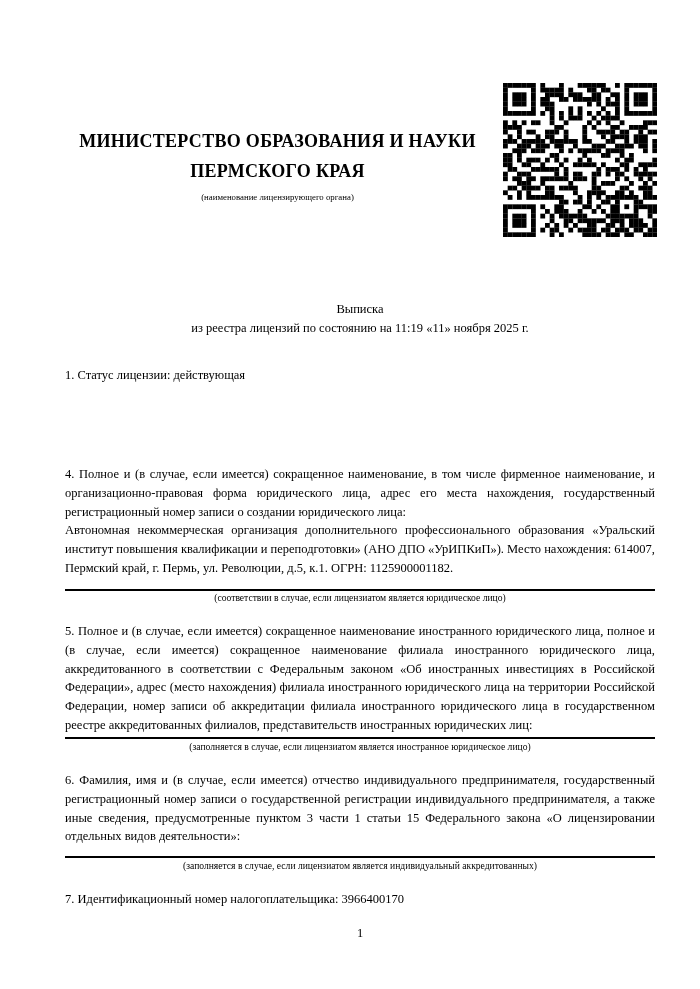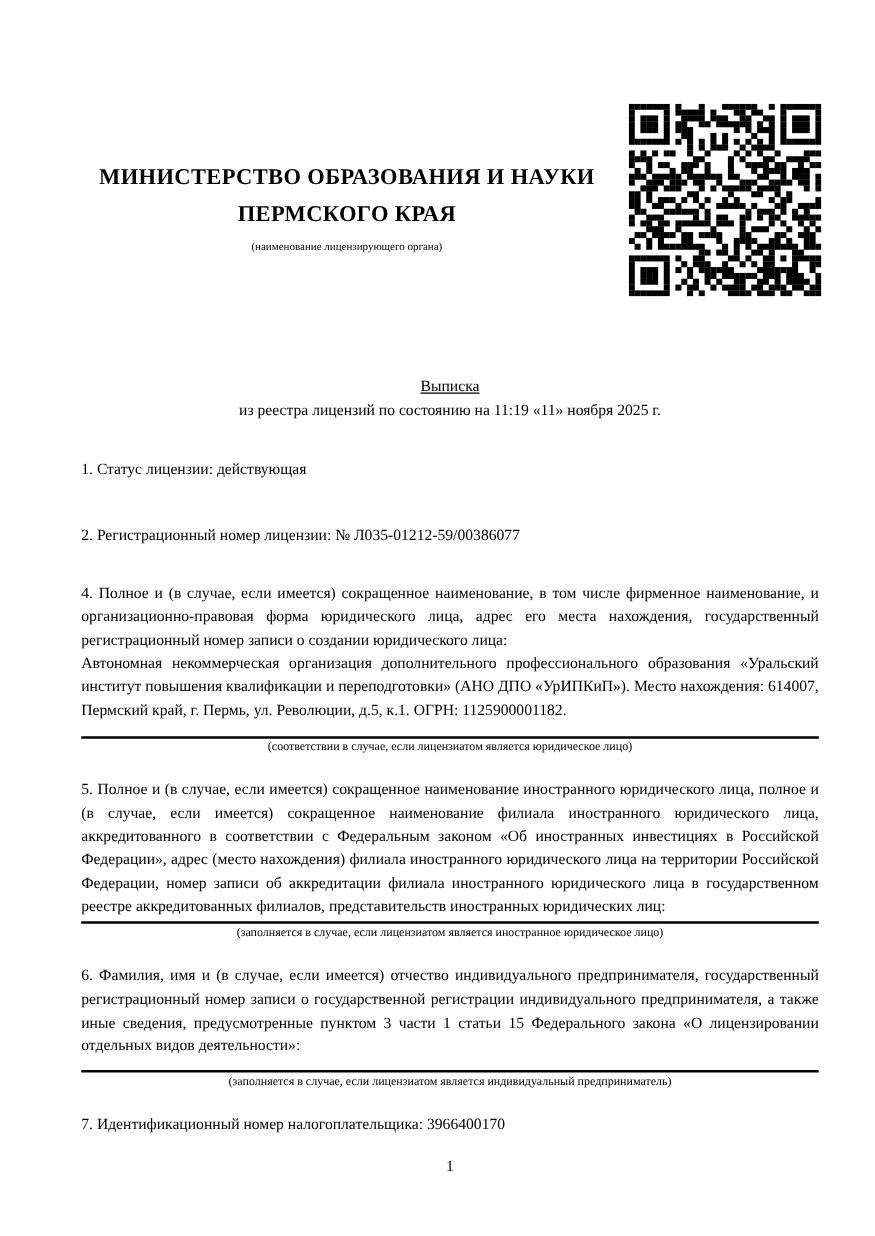--- a/index.html
+++ b/index.html
@@ -631,45 +631,44 @@
         <rect x="107.33" y="149.33" width="4.82" height="4.82" fill="#000"></rect>
         <rect x="112.00" y="149.33" width="4.82" height="4.82" fill="#000"></rect>
         <rect x="121.33" y="149.33" width="4.82" height="4.82" fill="#000"></rect>
         <rect x="126.00" y="149.33" width="4.82" height="4.82" fill="#000"></rect>
         <rect x="140.00" y="149.33" width="4.82" height="4.82" fill="#000"></rect>
         <rect x="144.67" y="149.33" width="4.82" height="4.82" fill="#000"></rect>
         <rect x="149.33" y="149.33" width="4.82" height="4.82" fill="#000"></rect>
       </svg></div>
 
   <div class="abs content doc-title" style="top:300px;">
-    <span style="display:block;text-decoration:underline;">Выписка</span>
+    <span style="display:block;">Выписка</span>
     <span style="display:block;">из реестра лицензий по состоянию на 11:19 «11» ноября 2025 г.</span>
   </div>
 
   <div class="abs content line-item" style="top:366px;">1. Статус лицензии: действующая</div>
 
-  <div class="abs content line-item" style="top:419px;">2. Регистрационный номер лицензии: № Л035-01212-59/00386077</div>
 
 
   <div class="abs content para" style="top:465px;">
     <p>4. Полное и (в случае, если имеется) сокращенное наименование, в том числе фирменное наименование, и организационно-правовая форма юридического лица, адрес его места нахождения, государственный регистрационный номер записи о создании юридического лица:</p>
     <p>Автономная некоммерческая организация дополнительного профессионального образования «Уральский институт повышения квалификации и переподготовки» (АНО ДПО «УрИПКиП»). Место нахождения: 614007, Пермский край, г. Пермь, ул. Революции, д.5, к.1. ОГРН: 1125900001182.</p>
   </div>
   <div class="abs content rule" style="top:589px;"></div>
   <div class="abs content caption" style="top:592px;">(соответствии в случае, если лицензиатом является юридическое лицо)</div>
 
   <div class="abs content para" style="top:622px;">
     <p>5. Полное и (в случае, если имеется) сокращенное наименование иностранного юридического лица, полное и (в случае, если имеется) сокращенное наименование филиала иностранного юридического лица, аккредитованного в соответствии с Федеральным законом «Об иностранных инвестициях в Российской Федерации», адрес (место нахождения) филиала иностранного юридического лица на территории Российской Федерации, номер записи об аккредитации филиала иностранного юридического лица в государственном реестре аккредитованных филиалов, представительств иностранных юридических лиц:</p>
   </div>
   <div class="abs content rule" style="top:737px;"></div>
   <div class="abs content caption" style="top:741px;">(заполняется в случае, если лицензиатом является иностранное юридическое лицо)</div>
 
   <div class="abs content para" style="top:771px;">
     <p>6. Фамилия, имя и (в случае, если имеется) отчество индивидуального предпринимателя, государственный регистрационный номер записи о государственной регистрации индивидуального предпринимателя, а также иные сведения, предусмотренные пунктом 3 части 1 статьи 15 Федерального закона «О лицензировании отдельных видов деятельности»:</p>
   </div>
   <div class="abs content rule" style="top:856px;"></div>
-  <div class="abs content caption" style="top:860px;">(заполняется в случае, если лицензиатом является индивидуальный предприниматель)</div>
+  <div class="abs content caption" style="top:860px;">(заполняется в случае, если лицензиатом является индивидуальный аккредитованных)</div>
 
   <div class="abs content line-item" style="top:890px;">7. Идентификационный номер налогоплательщика: 3966400170</div>
 
   <div class="abs content page-num" style="top:926px;">1</div>
 
 </div>
 
 </body></html>

